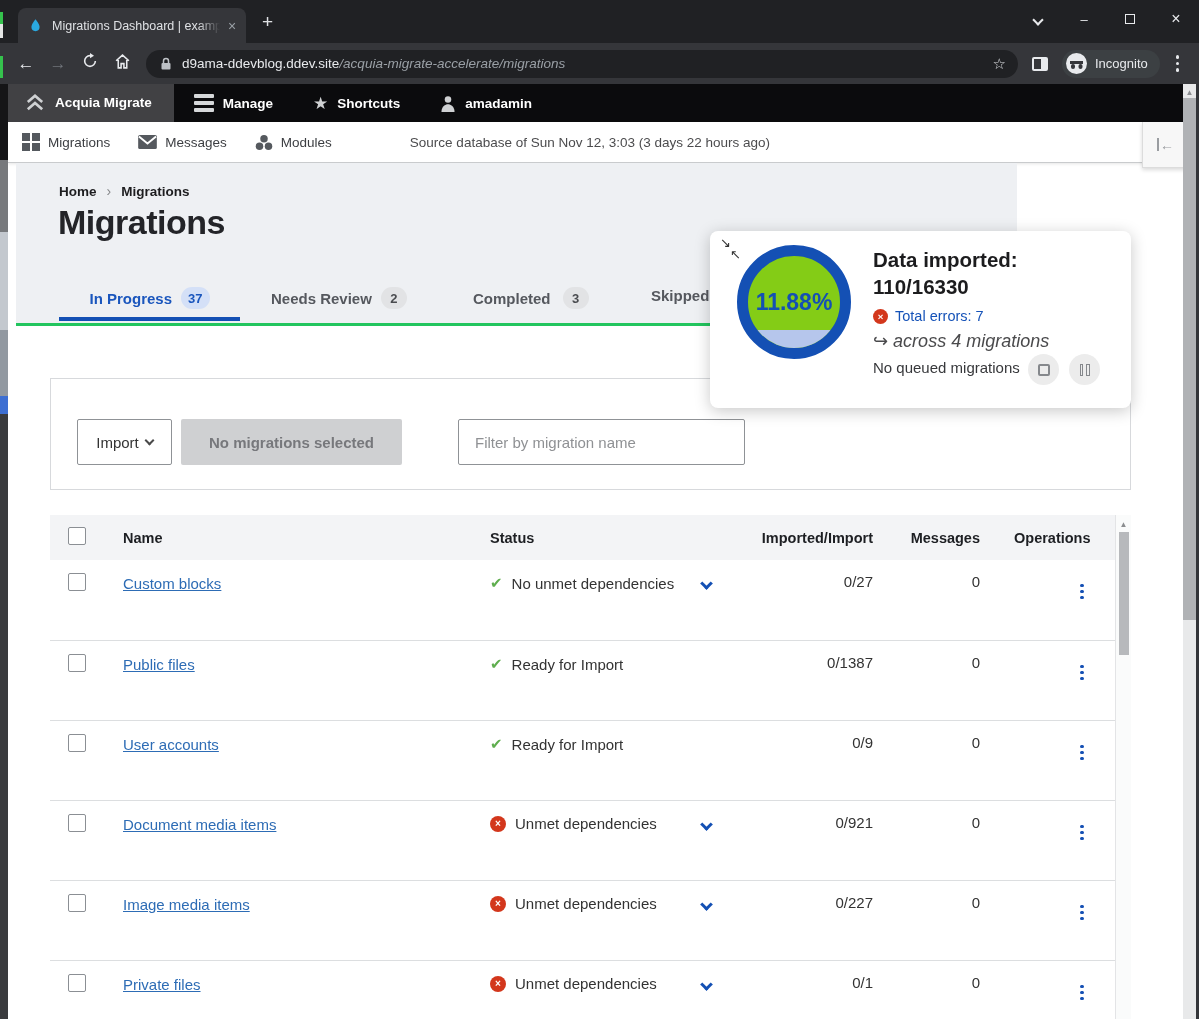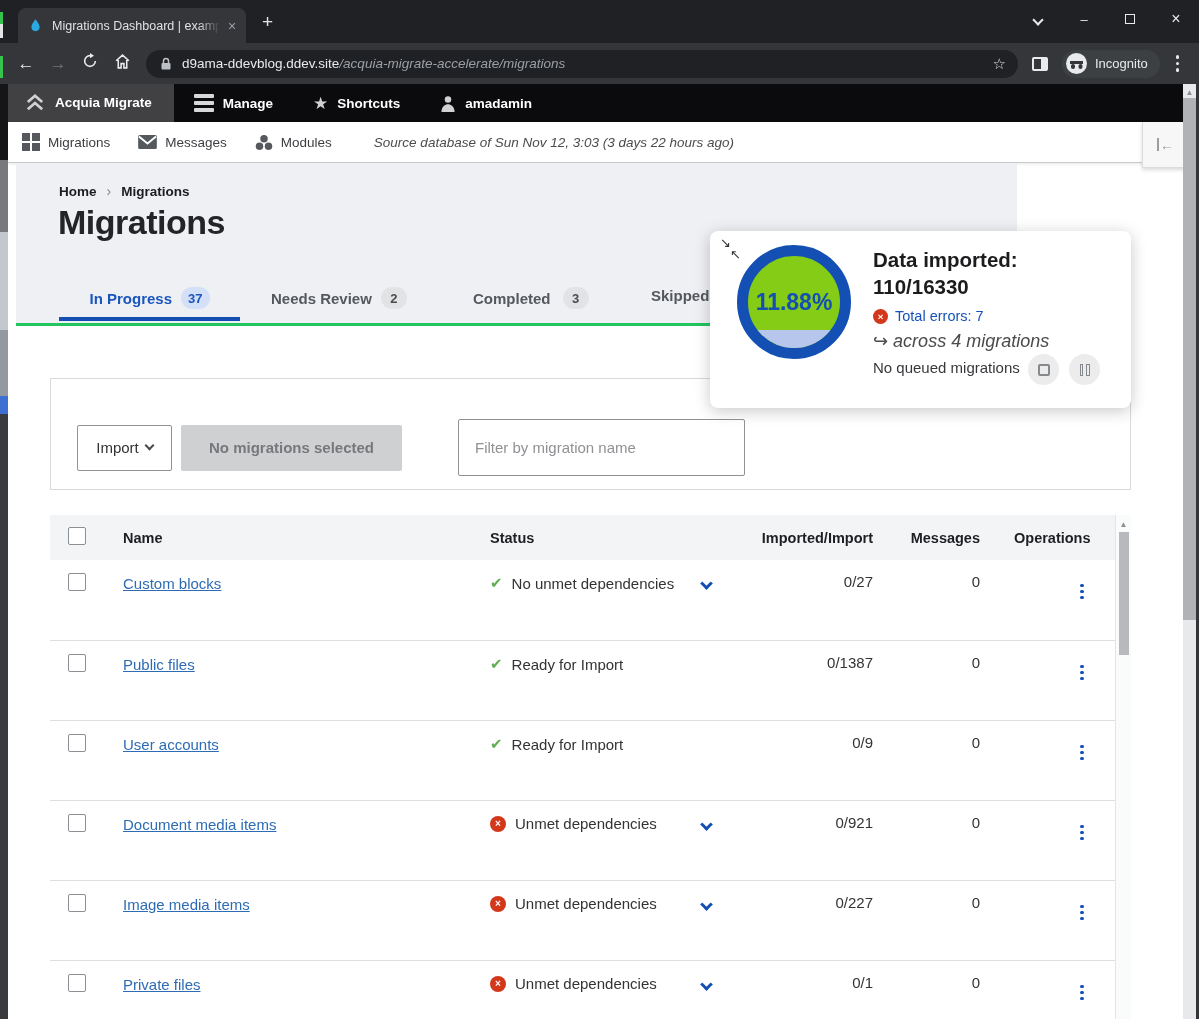--- a/index.html
+++ b/index.html
@@ -43,21 +43,21 @@
   .admin-brand { background:#414144; padding:0 22px 1px 16px; }
   .hamb { display:flex; flex-direction:column; gap:3.5px; }
   .hamb i { width:20px; height:3.5px; background:#d6d8da; border-radius:1px; }
   .star-ic { color:#cfd1d3; font-size:17px; }
 
   
   .toolbar { position:absolute; left:8px; top:122px; width:1175px; height:41px; background:#fff; border-bottom:1px solid #c9cbcd; display:flex; align-items:center; box-shadow:0 1px 3px rgba(0,0,0,0.1); }
   .tool-item { display:flex; align-items:center; gap:8px; color:#3c3e42; font-size:13.5px; margin-left:14px; padding-right:14px; }
   .grid-ic { display:grid; grid-template-columns:8px 8px; grid-template-rows:8px 8px; gap:2px; }
   .grid-ic i { background:#55595e; }
-  .src-note { margin-left:28px; font-style:italic; color:#4c4c4e; font-size:13.5px; }
+  .src-note { margin-left:64px; color:#4c4c4e; font-size:13.5px; }
   .collapse-btn { position:absolute; right:-6px; top:0; width:47px; height:46px; background:#f7f7f7; border:1px solid #dcdcdc; border-top:none; box-shadow:0 2px 4px rgba(0,0,0,0.15); display:flex; align-items:center; justify-content:center; gap:1px; }
   .collapse-btn .bar { width:2px; height:13px; background:#9a9da1; }
   .collapse-btn .arr { color:#9a9da1; font-size:14px; font-weight:bold; }
 
   
   .hero { position:absolute; left:16px; top:163px; width:1001px; height:163px; background:#eef0f3; border-bottom:3px solid #22c55e; }
   .breadcrumb { position:absolute; left:43px; top:20px; font-size:13.5px; font-weight:bold; color:#1d1d1f; display:flex; gap:10px; align-items:center; }
   .crumb-sep { color:#85878a; font-weight:normal; font-size:14px; }
   .page-title { position:absolute; left:42px; top:40px; font-size:34px; font-weight:bold; color:#232428; letter-spacing:-0.5px; }
   .tab { position:absolute; top:124px; display:flex; align-items:center; gap:9px; font-size:15px; font-weight:bold; }
@@ -69,21 +69,21 @@
   .tab1 { left:43px; width:181px; justify-content:center; }
   .tab2 { left:255px; } .tab3 { left:457px;gap:12px; } .tab4 { left:635px; }
   .tab-underline { position:absolute; left:43px; top:154px; width:181px; height:4px; background:#1450b4; }
 
   
   .controls-card { position:absolute; left:50px; top:378px; width:1081px; height:112px; background:#fff; border:1px solid #d7d9dc; }
   .controls-row { position:absolute; left:26px; top:40px; display:flex; align-items:center; }
   .btn-import { width:95px; height:46px; background:#fff; border:1px solid #8f9296; border-radius:2px; font-size:15px; color:#333; display:flex; align-items:center; justify-content:center; gap:7px; }
   .caret { width:7px; height:7px; border-right:2px solid #4a4a4a; border-bottom:2px solid #4a4a4a; transform:rotate(45deg); margin-top:-4px; }
   .btn-disabled { width:221px; height:46px; margin-left:9px; background:#cfd0d2; border:none; border-radius:2px; font-size:15px; font-weight:bold; color:#77787c; display:flex; align-items:center; justify-content:center; }
-  .filter-input { width:287px; height:57px; margin-left:56px; border:1px solid #8f9296; border-radius:2px; font-size:15px; color:#333; padding:0 16px; font-family:inherit; }
+  .filter-input { width:287px; height:46px; margin-left:56px; border:1px solid #8f9296; border-radius:2px; font-size:15px; color:#333; padding:0 16px; font-family:inherit; }
   .filter-input::placeholder { color:#8f9194; }
 
   
   .table-card { position:absolute; left:50px; top:515px; width:1081px; height:504px; background:#fff; overflow:hidden; }
   .thead, .trow { display:grid; grid-template-columns:73px 367px 260px 123px 107px 135px; }
   .thead { height:45px; background:#f3f4f6; align-items:center; font-weight:bold; font-size:14.5px; color:#1d1f23; }
   .trow { height:80px; border-top:1px solid #dcdee0; align-items:start; padding-top:13px; font-size:15px; color:#333; }
   .trow:first-child { border-top:none; }
   .cell-check { padding-left:18px; }
   .checkbox { display:inline-block; width:18px; height:18px; border:1px solid #8b8f94; border-radius:2px; background:#fff; }

